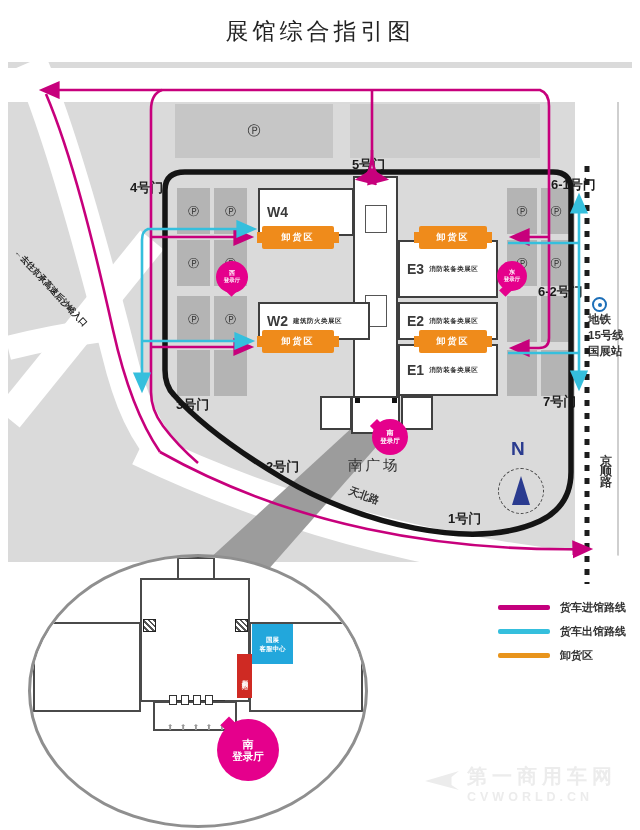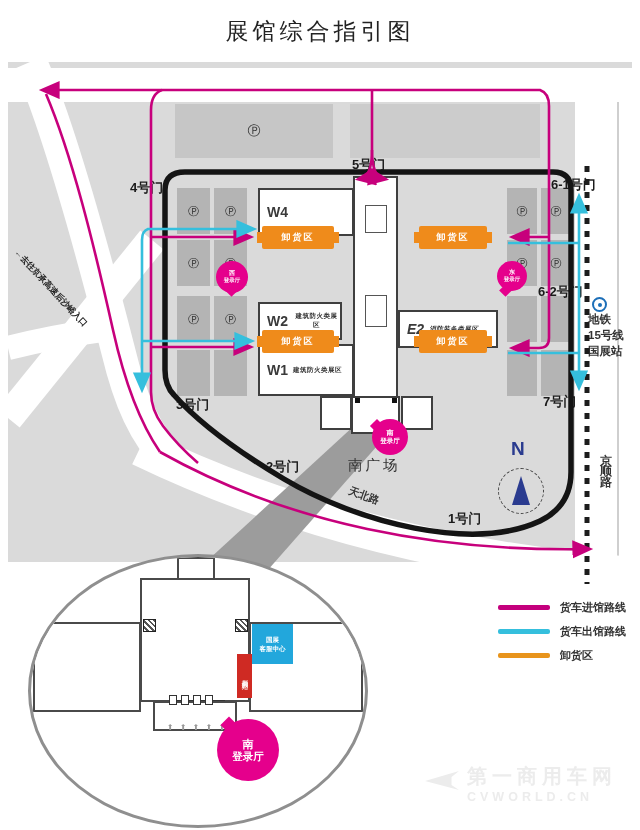--- a/index.html
+++ b/index.html
@@ -137,30 +137,34 @@
   <div class="abs pav" style="left:320px;top:396px;width:32px;height:34px;"></div>
   <div class="abs pav" style="left:401px;top:396px;width:32px;height:34px;"></div>
   <div class="abs pav" style="left:351px;top:396px;width:49px;height:38px;"></div>
   <div class="abs dot" style="left:355px;top:398px;"></div>
   <div class="abs dot" style="left:392px;top:398px;"></div>
 
   <div class="abs hall" style="left:258px;top:188px;width:96px;height:48px;">
     <span class="hl">W4</span>
     <span class="hd"></span>
   </div>
-  <div class="abs hall" style="left:258px;top:302px;width:84px;height:38px;text-align:center;">
+  <div class="abs hall" style="left:258px;top:302px;width:112px;height:38px;">
     <span class="hl">W2</span>
     <span class="hd">建筑防火类展区</span>
   </div>
-  <div class="abs hall" style="left:258px;top:344px;width:96px;height:52px;">
-    <span class="hl">W1</span>
-    <span class="hd">建筑防火类展区</span>
-  </div>
-  <div class="abs hall" style="left:398px;top:310px;width:100px;height:38px;font-style:italic;">
+  <div class="abs hall" style="left:398px;top:240px;width:100px;height:58px;">
+    <span class="hl">E3</span>
+    <span class="hd">消防装备类展区</span>
+  </div>
+  <div class="abs hall" style="left:398px;top:302px;width:100px;height:38px;">
     <span class="hl">E2</span>
+    <span class="hd">消防装备类展区</span>
+  </div>
+  <div class="abs hall" style="left:398px;top:344px;width:100px;height:52px;">
+    <span class="hl">E1</span>
     <span class="hd">消防装备类展区</span>
   </div>
 
   <div class="unload" style="left:262px;top:226px;width:72px;height:23px;">
       <span>卸货区</span>
     </div>
   <div class="unload" style="left:262px;top:330px;width:72px;height:23px;">
       <span>卸货区</span>
     </div>
   <div class="unload" style="left:419px;top:226px;width:68px;height:23px;">

